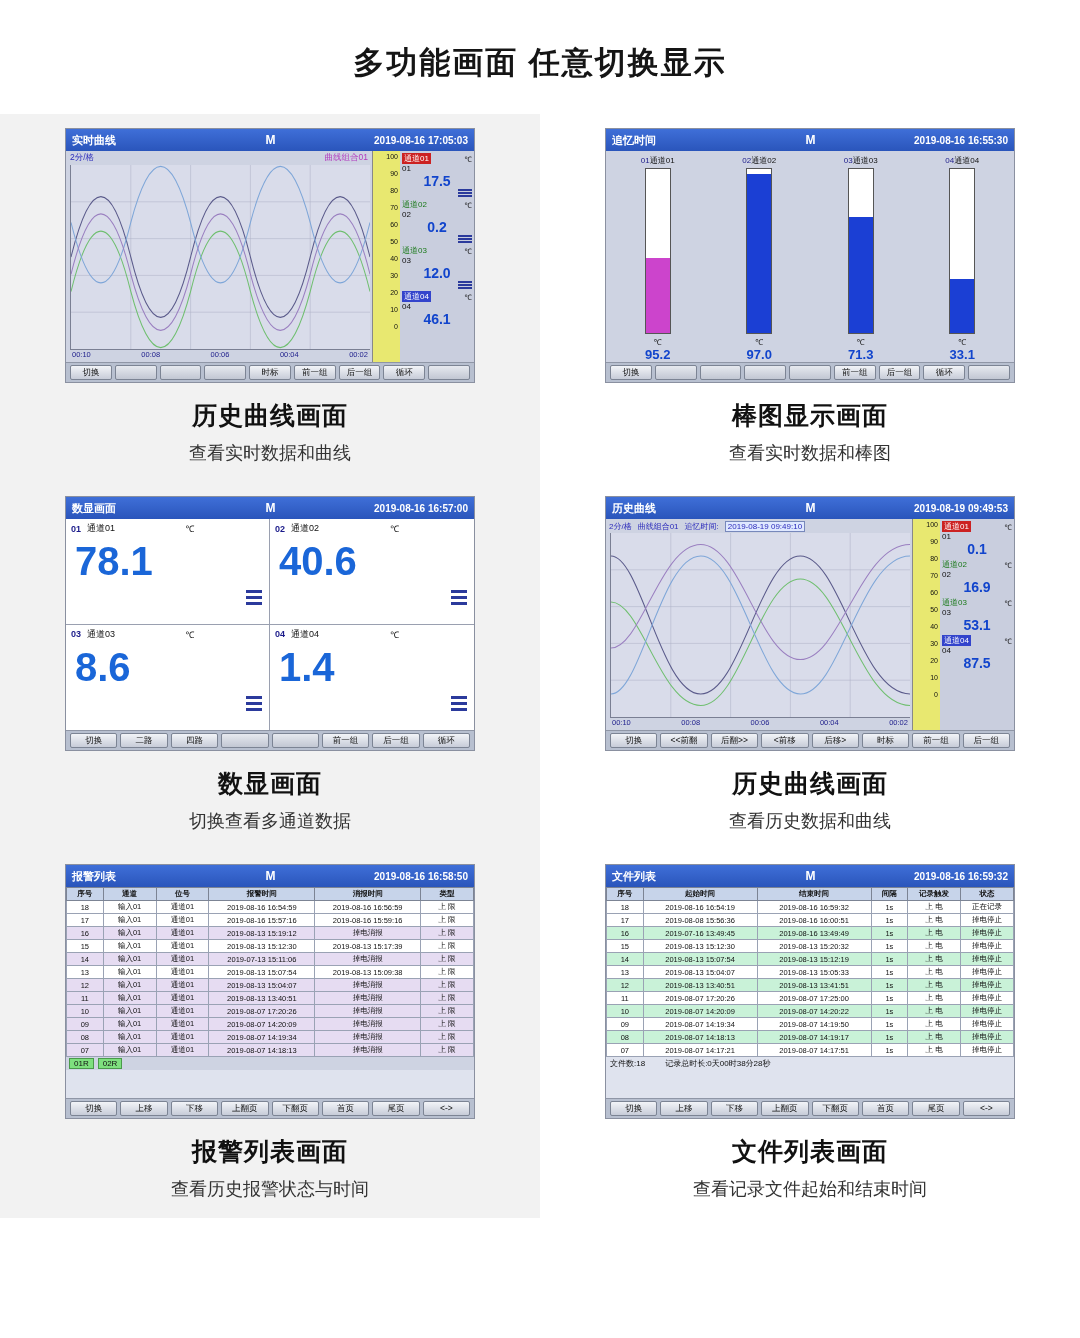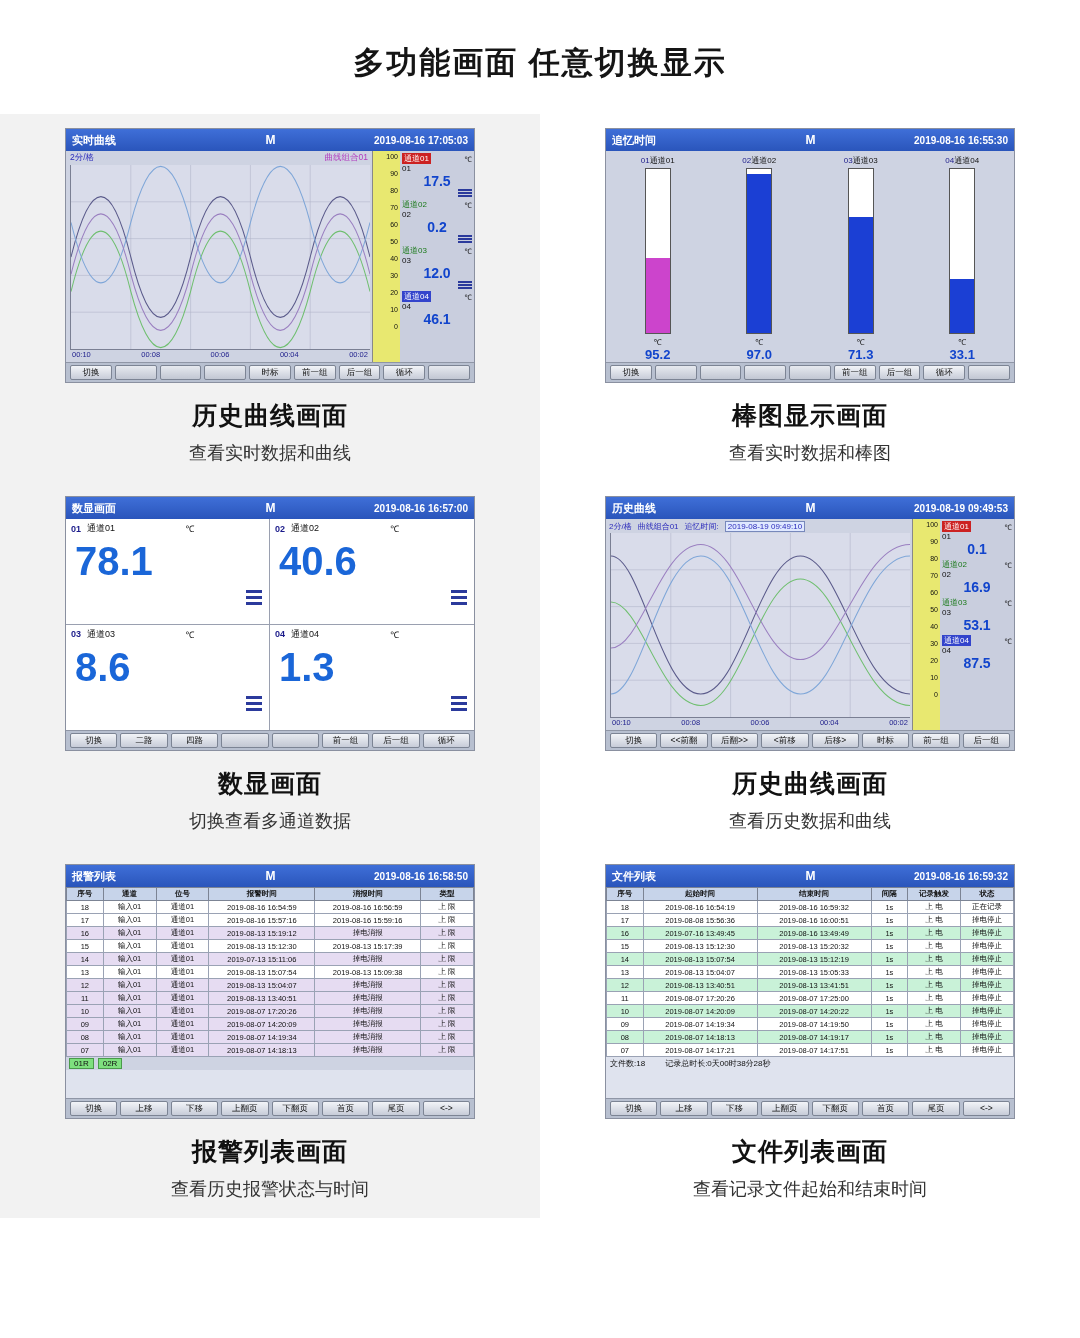--- a/index.html
+++ b/index.html
@@ -424,21 +424,21 @@
                 <i></i>
                 <i></i>
               </div>
           </div>
           <div class="digi-cell">
             <div class="digi-head">
                 <span class="n">04</span>
                 <span>通道04</span>
                 <span class="u">℃</span>
               </div>
-            <div class="digi-val">1.3</div>
+            <div class="digi-val">1.4</div>
             <div class="digi-bars">
                 <i></i>
                 <i></i>
                 <i></i>
               </div>
           </div>
         </div>
       </div>
       <div class="btn-bar">
         <div class="bbtn">切换</div>

